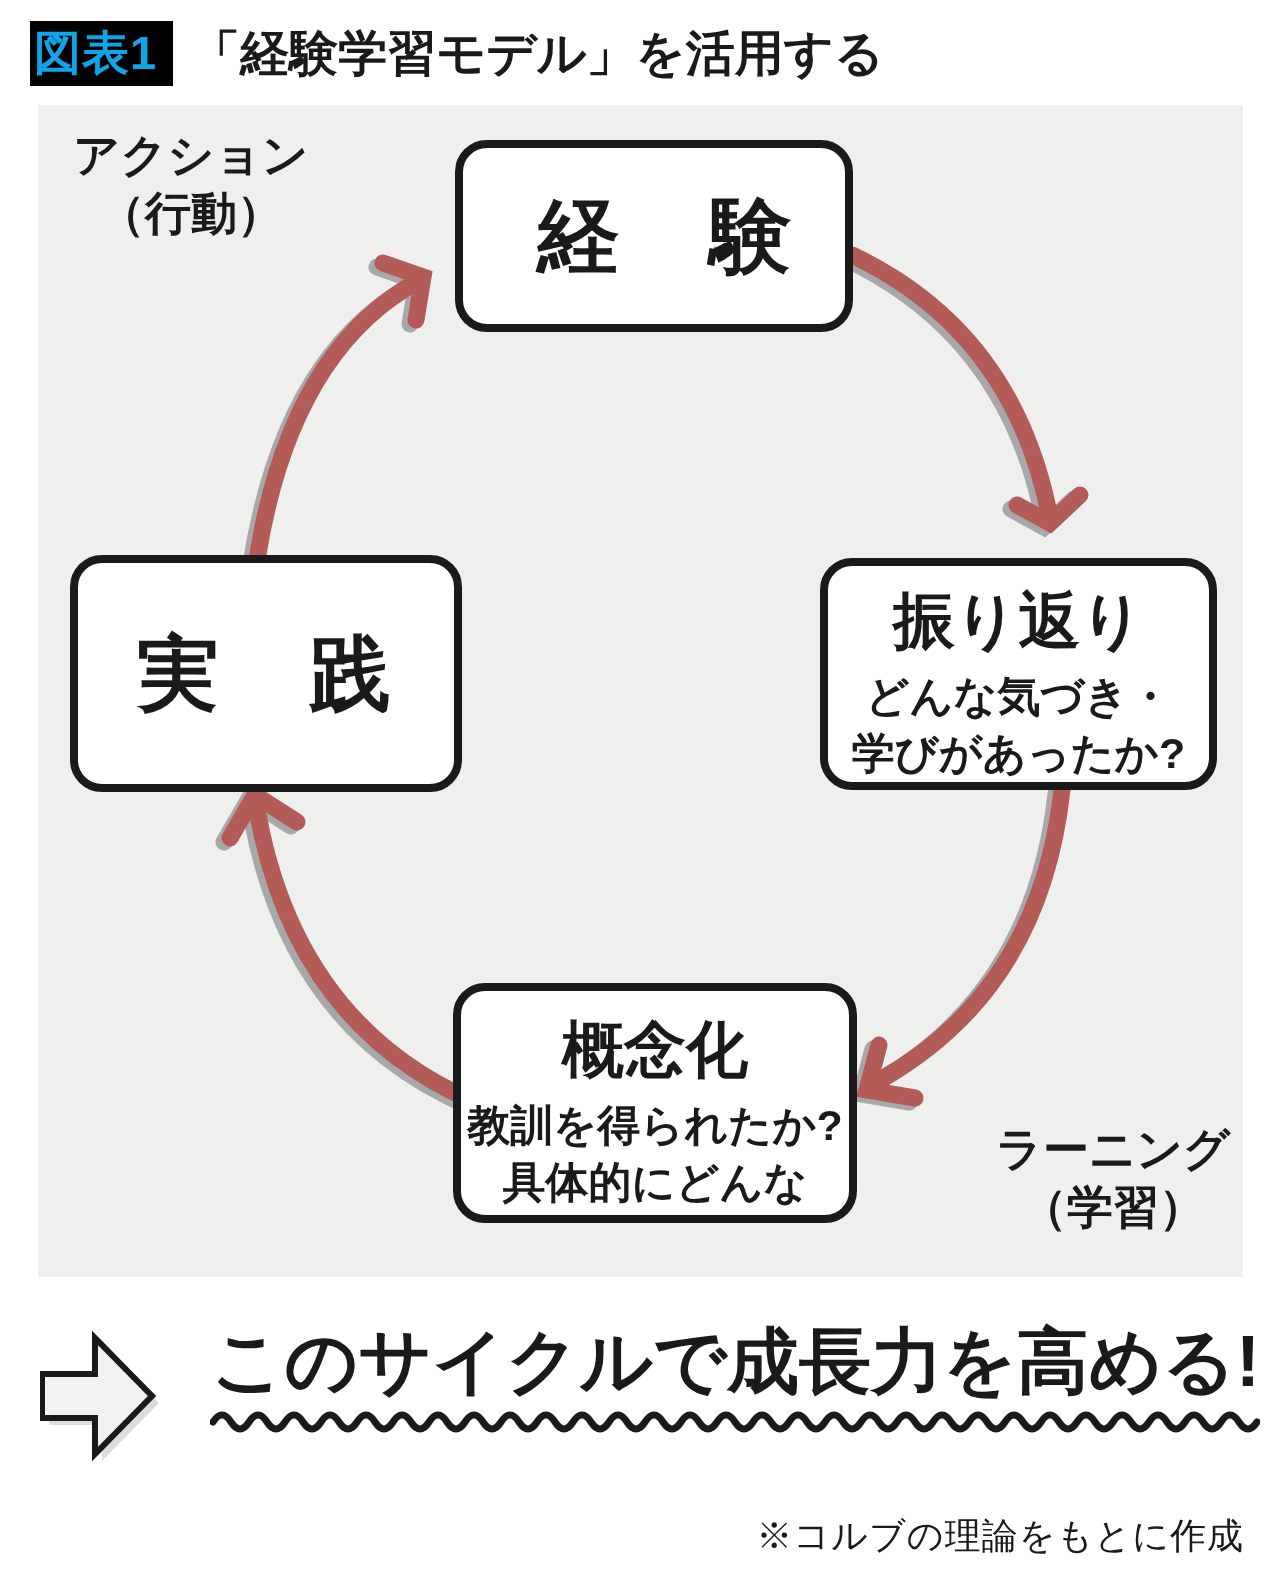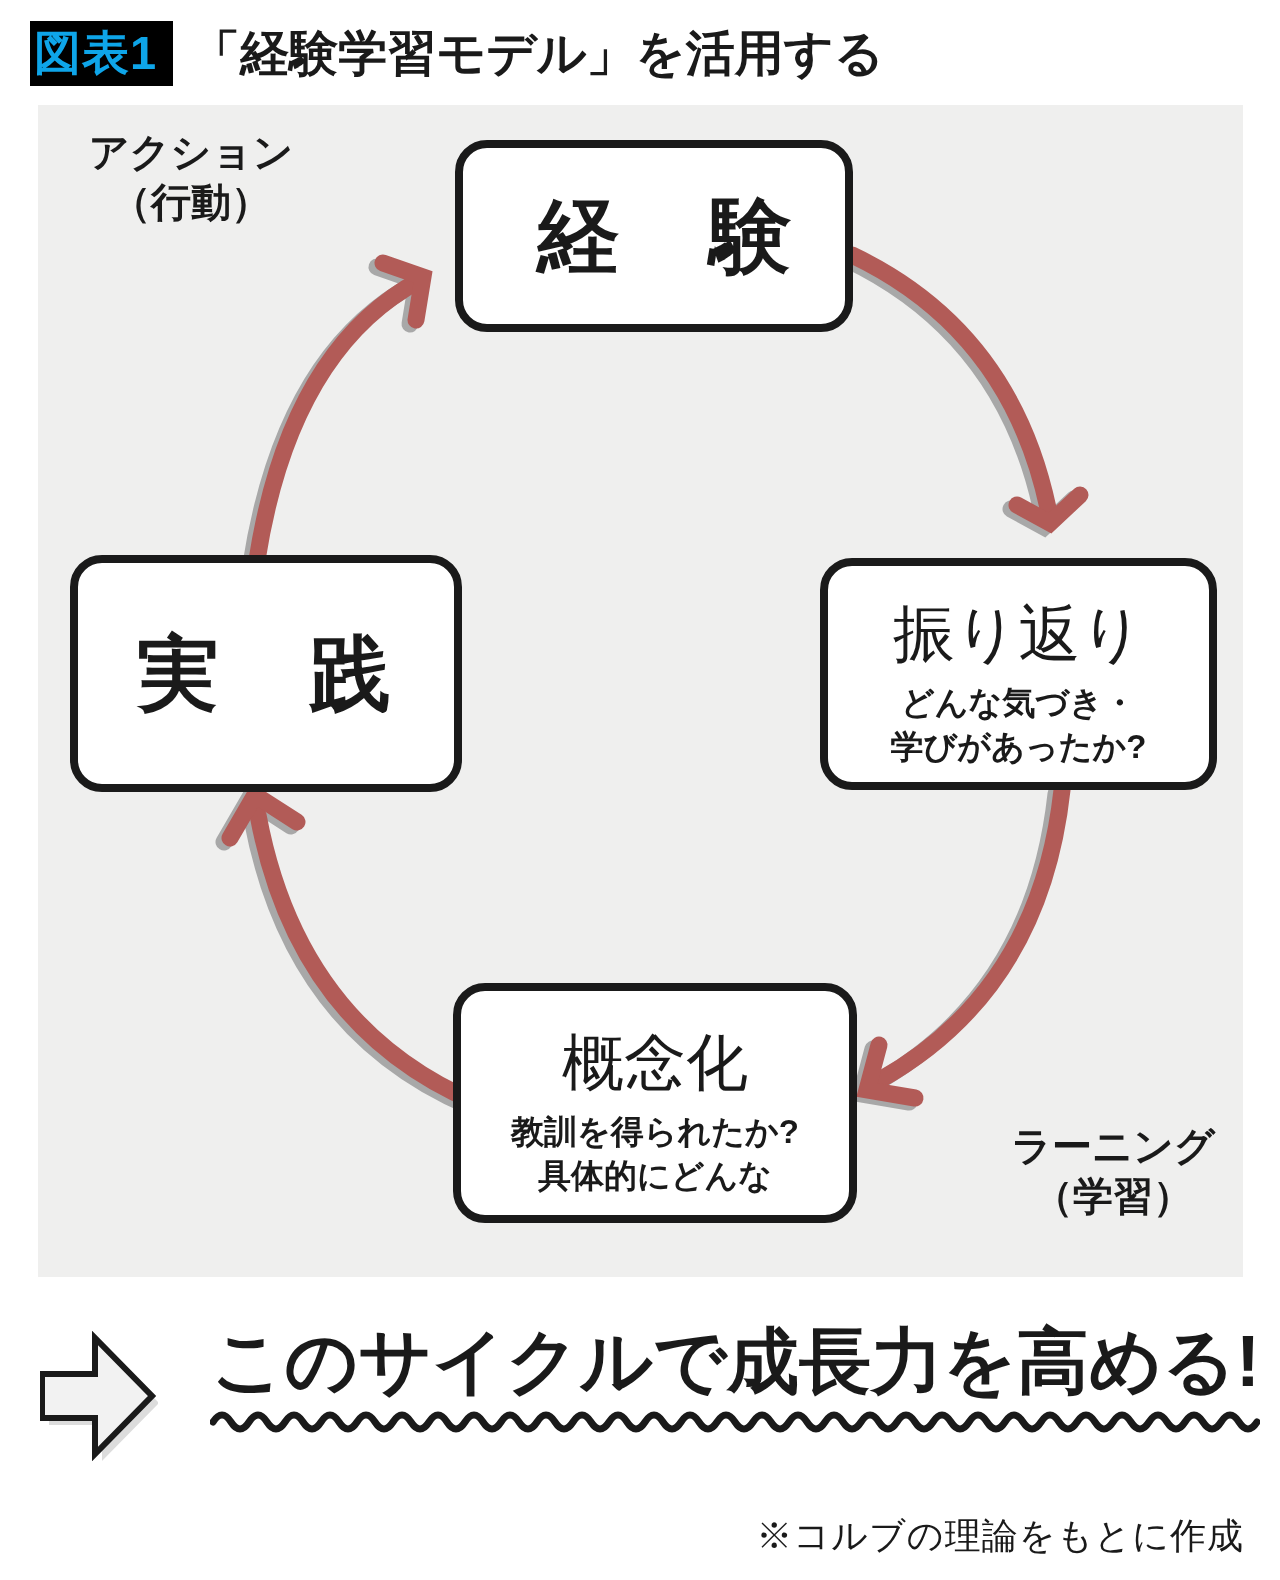--- a/index.html
+++ b/index.html
@@ -43,32 +43,32 @@
   .node {
     position: absolute; z-index: 2;
     background: #ffffff;
     border: 8px solid #1a1a1a;
     border-radius: 32px;
     display: flex; flex-direction: column;
     align-items: center; justify-content: center;
     text-align: center;
   }
   .node-title-big { font-size: 82px; font-weight: 800; letter-spacing: 4px; line-height: 1; }
-  .node-title { font-size: 62px; font-weight: 400; line-height: 1; margin-top: 24px; }
-  .node-sub { font-size: 33px; font-weight: 700; line-height: 1.32; margin-top: 16px; }
+  .node-title { font-size: 62px; font-weight: 700; line-height: 1; margin-top: 24px; }
+  .node-sub { font-size: 43px; font-weight: 700; line-height: 1.32; margin-top: 16px; }
   .node-sub span { display: block; }
 
   .node-experience { left: 417px; top: 35px;  width: 398px; height: 192px; padding-left: 25px; }
   .node-reflection { left: 782px; top: 453px; width: 397px; height: 232px; }
   .node-practice   { left: 32px;  top: 450px; width: 392px; height: 237px; }
   .node-concept    { left: 415px; top: 878px; width: 404px; height: 240px; }
 
   .side-label {
     position: absolute; z-index: 1;
-    font-size: 40px; font-weight: 800;
+    font-size: 46px; font-weight: 800;
     line-height: 1.25; text-align: center;
   }
   .side-label span { display: block; }
   .label-action   { left: 18px;  top: 22px;   width: 270px; }
   .label-learning { left: 925px; top: 1016px; width: 300px; }
 
   
   .conclusion {
     position: absolute; left: 40px; top: 1325px;
     display: flex; align-items: flex-start; gap: 52px;

